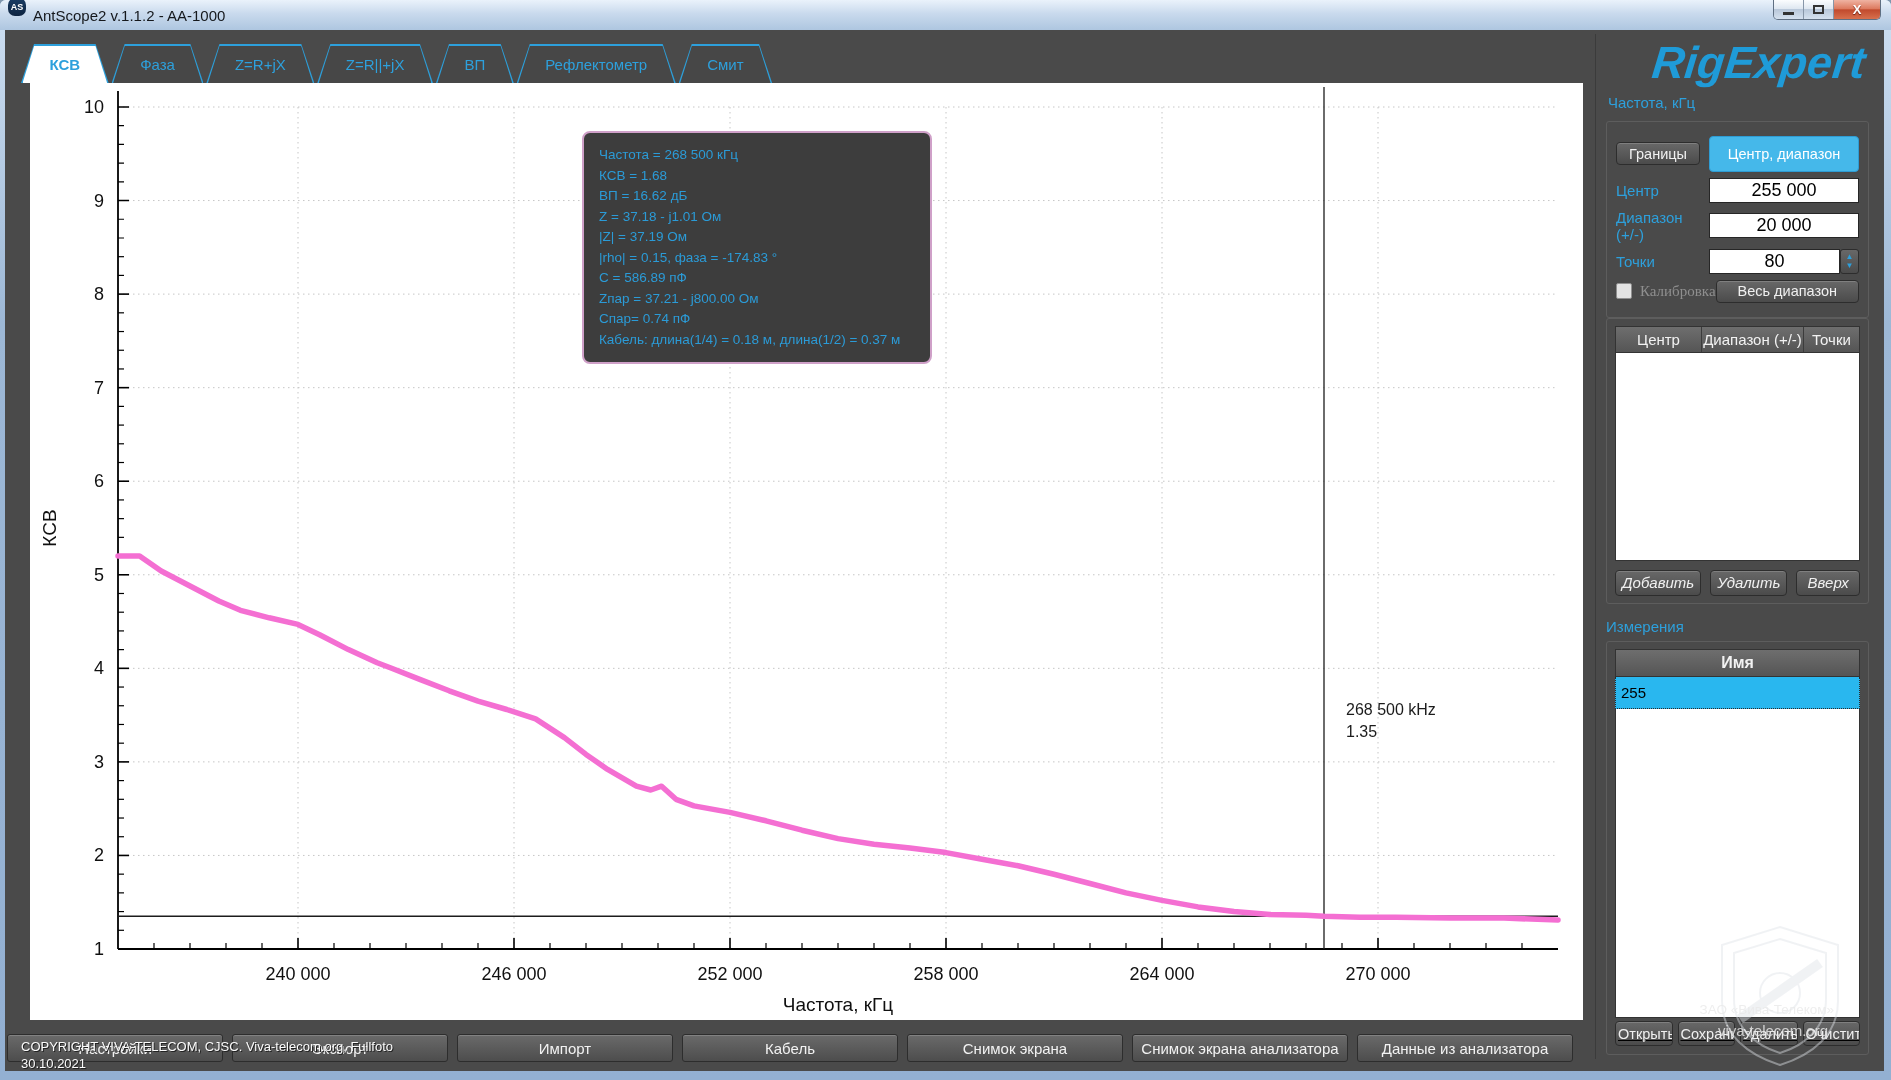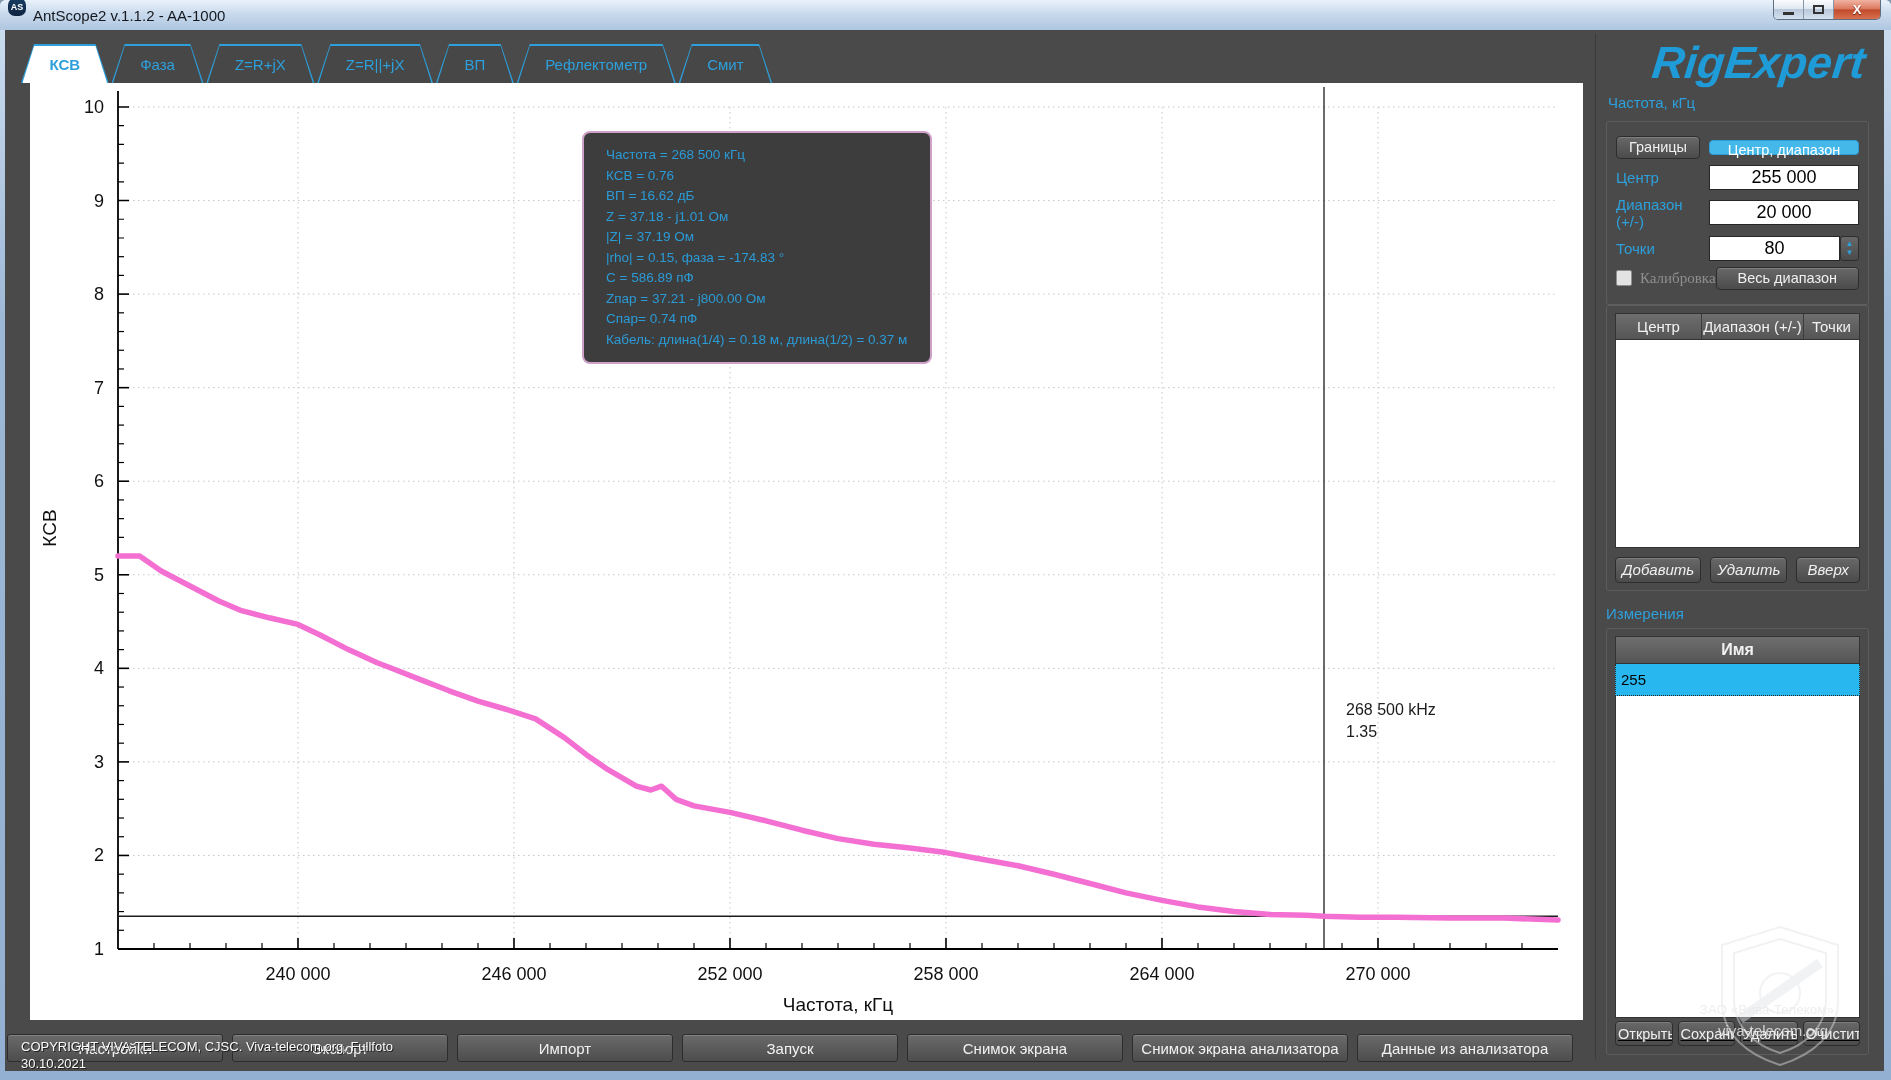--- a/index.html
+++ b/index.html
@@ -26,40 +26,40 @@
   
   .tabs{position:absolute;top:14px;left:16px;height:39px;display:flex;gap:3px;}
   .tab{position:relative;height:39px;background:#2da0dc;clip-path:polygon(13px 0,calc(100% - 13px) 0,100% 100%,0 100%);cursor:pointer;}
   .tab-inner{margin:1.5px 1.5px 0 1.5px;height:37.5px;padding:0 27px;display:flex;align-items:center;justify-content:center;
     background:#474747;color:#2da0dc;font-size:15px;clip-path:polygon(11.8px 0,calc(100% - 11.8px) 0,100% 100%,0 100%);}
   .tab.active .tab-inner{background:#ffffff;font-weight:bold;}
   
   .chart-box{position:absolute;left:25px;top:53px;width:1553px;height:937px;background:#fff;}
   .chart-box svg{position:absolute;inset:0;font-family:"Liberation Sans",sans-serif;}
   .tooltip{position:absolute;left:552px;top:48px;width:350px;background:#3d3d3d;border:2px solid #cfa0c8;
-    border-radius:8px;padding:12px 22px;color:#2b9bd7;font-size:13.5px;line-height:1.52;z-index:5;}
+    border-radius:8px;padding:12px 15px;color:#2b9bd7;font-size:13.5px;line-height:1.52;z-index:5;}
   
   .toolbar{position:absolute;left:2px;top:1004px;width:1566px;height:28px;display:flex;gap:9px;}
   .tb-btn{flex:1;height:28px;background:linear-gradient(#6a6a6a,#4d4d4d);border:1px solid #2d2d2d;border-radius:3px;
     color:#f2f2f2;font-size:15px;box-shadow:inset 0 1px 0 rgba(255,255,255,.16);cursor:pointer;}
   .copyright{position:absolute;left:16px;top:1008px;z-index:50;color:#fbfbfb;font-family:"DejaVu Sans Mono",monospace;
     font-size:13px;line-height:17px;text-shadow:1px 1px 0 #222;pointer-events:none;}
   
   .right-panel{position:absolute;top:4px;right:5px;width:284px;bottom:12px;display:flex;flex-direction:column;
     border-left:1px solid #3b3b3b;padding:2px 10px 4px 10px;}
   .logo{font-size:45px;font-weight:bold;font-style:italic;color:#1f9bd8;text-align:right;letter-spacing:0px;
     transform:skewX(-6deg);margin:2px 4px 4px 0;line-height:1.1;}
   .p-label{color:#2da0dc;font-size:15px;}
   .sec-label{margin:2px 0 6px 2px;}
   .freq-group{border:1px solid #5d5d5d;border-radius:3px;padding:8px 9px;margin-top:4px;}
   .row{display:flex;align-items:center;justify-content:space-between;margin:6px 0;}
   .dark-btn{background:linear-gradient(#686868,#4b4b4b);border:1px solid #2d2d2d;border-radius:4px;color:#f0f0f0;
     font-size:14.5px;box-shadow:inset 0 1px 0 rgba(255,255,255,.16);cursor:pointer;}
   .bounds{width:84px;height:23px;}
-  .blue-btn{width:150px;height:15px;background:#45b8ea;border:1px solid #2e9cd4;border-radius:4px;color:#fff;
+  .blue-btn{width:150px;height:36px;background:#45b8ea;border:1px solid #2e9cd4;border-radius:4px;color:#fff;
     font-size:14.5px;cursor:pointer;}
   .val-input{width:150px;height:25px;border:1px solid #262626;text-align:center;font-size:18px;padding:0 4px;background:#fff;color:#000;}
   .points-wrap{display:flex;align-items:center;width:150px;}
   .points-wrap .val-input{width:131px;}
   .spinner{width:19px;height:25px;margin-left:0px;background:linear-gradient(#686868,#4b4b4b);border:1px solid #2d2d2d;
     border-radius:3px;display:flex;flex-direction:column;align-items:center;justify-content:center;color:#2da0dc;
     font-size:8px;line-height:1.15;cursor:pointer;}
   .cal-row{display:flex;align-items:center;}
   .checkbox{width:16px;height:16px;background:#e3e3e3;border:1px solid #8f8f8f;border-radius:2px;margin-right:8px;cursor:pointer;}
   .gray-label{color:#8f8f8f;font-size:15px;font-family:Liberation Serif, serif;}
@@ -277,37 +277,37 @@
           <text x="808" y="928" text-anchor="middle" font-size="19" fill="#101010">Частота, кГц</text>
           <text x="26" y="445" text-anchor="middle" font-size="19" fill="#101010" transform="rotate(-90 26 445)">КСВ</text>
           <line x1="1294" y1="4" x2="1294" y2="866" stroke="#1c1c1c" stroke-width="1.3"></line>
           <line x1="88" y1="833.2555555555556" x2="1528" y2="833.2555555555556" stroke="#1c1c1c" stroke-width="1.3"></line>
           <text x="1316" y="632" font-size="16" fill="#1c1c1c">268 500 kHz</text>
           <text x="1316" y="654" font-size="16" fill="#1c1c1c">1.35</text>
           <polyline points="88.0,473.1 109.6,473.1 131.2,488.0 160.0,503.0 188.8,518.0 210.4,527.3 239.2,534.8 268.0,541.4 289.6,551.7 318.4,566.6 347.2,579.7 361.6,585.3 390.4,596.6 419.2,607.8 448.0,618.1 476.8,626.5 505.6,635.9 534.4,654.6 556.0,671.4 577.6,686.4 606.4,703.2 620.8,707.0 631.6,703.2 646.0,716.3 664.0,722.9 700.0,729.4 736.0,737.8 772.0,747.2 808.0,755.6 844.0,761.2 880.0,765.0 916.0,769.6 952.0,776.2 988.0,782.7 1024.0,791.2 1060.0,800.5 1096.0,809.9 1132.0,817.4 1168.0,823.9 1204.0,828.6 1240.0,831.4 1276.0,832.3 1294.0,833.3 1330.0,834.2 1366.0,834.2 1420.0,835.1 1474.0,835.1 1528.0,837.0" fill="none" stroke="#f46fd2" stroke-width="5.5" stroke-linejoin="round" stroke-linecap="round"></polyline>
         </svg>
       <div class="tooltip">
         <div>Частота = 268 500 кГц</div>
-        <div>КСВ = 0.76</div>
+        <div>КСВ = 1.68</div>
         <div>ВП = 16.62 дБ</div>
         <div>Z = 37.18 - j1.01 Ом</div>
         <div>|Z| = 37.19 Ом</div>
         <div>|rho| = 0.15, фаза = -174.83 °</div>
         <div>C = 586.89 пФ</div>
         <div>Zпар = 37.21 - j800.00 Ом</div>
         <div>Спар= 0.74 пФ</div>
         <div>Кабель: длина(1/4) = 0.18 м, длина(1/2) = 0.37 м</div>
       </div>
     </div>
 
     <div class="toolbar">
       <button class="tb-btn">Настройки</button>
       <button class="tb-btn">Экспорт</button>
       <button class="tb-btn">Импорт</button>
-      <button class="tb-btn">Запуск</button>
+      <button class="tb-btn">Кабель</button>
       <button class="tb-btn">Снимок экрана</button>
       <button class="tb-btn">Снимок экрана анализатора</button>
       <button class="tb-btn">Данные из анализатора</button>
     </div>
 
     <div class="copyright">
       <div>COPYRIGHT VIVA-TELECOM, CJSC. Viva-telecom.org, Fullfoto</div>
       <div>30.10.2021</div>
     </div>
 

